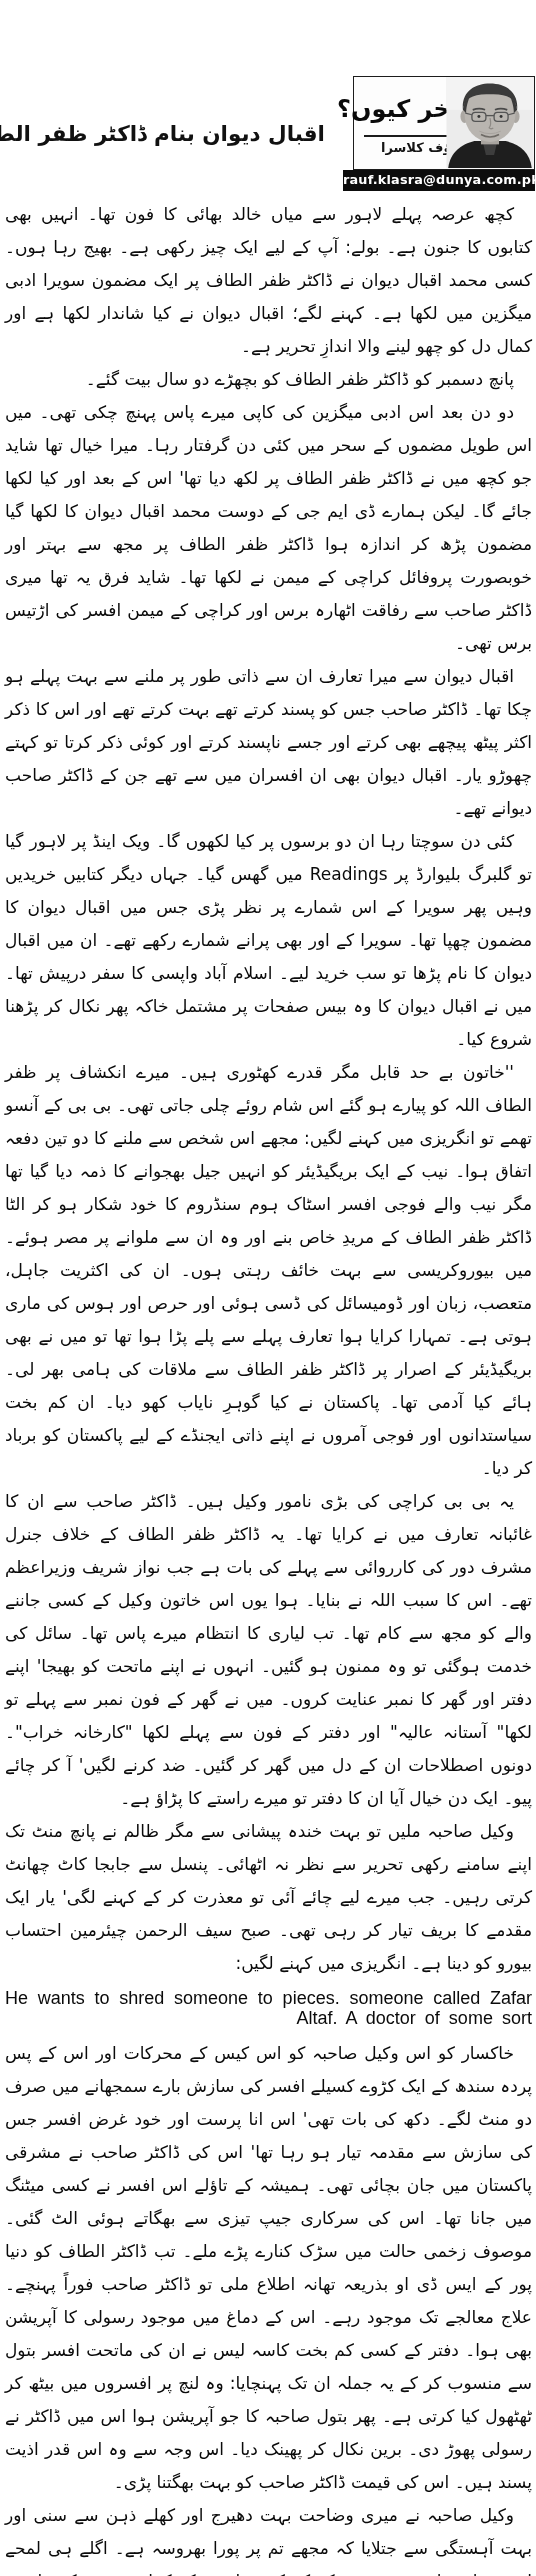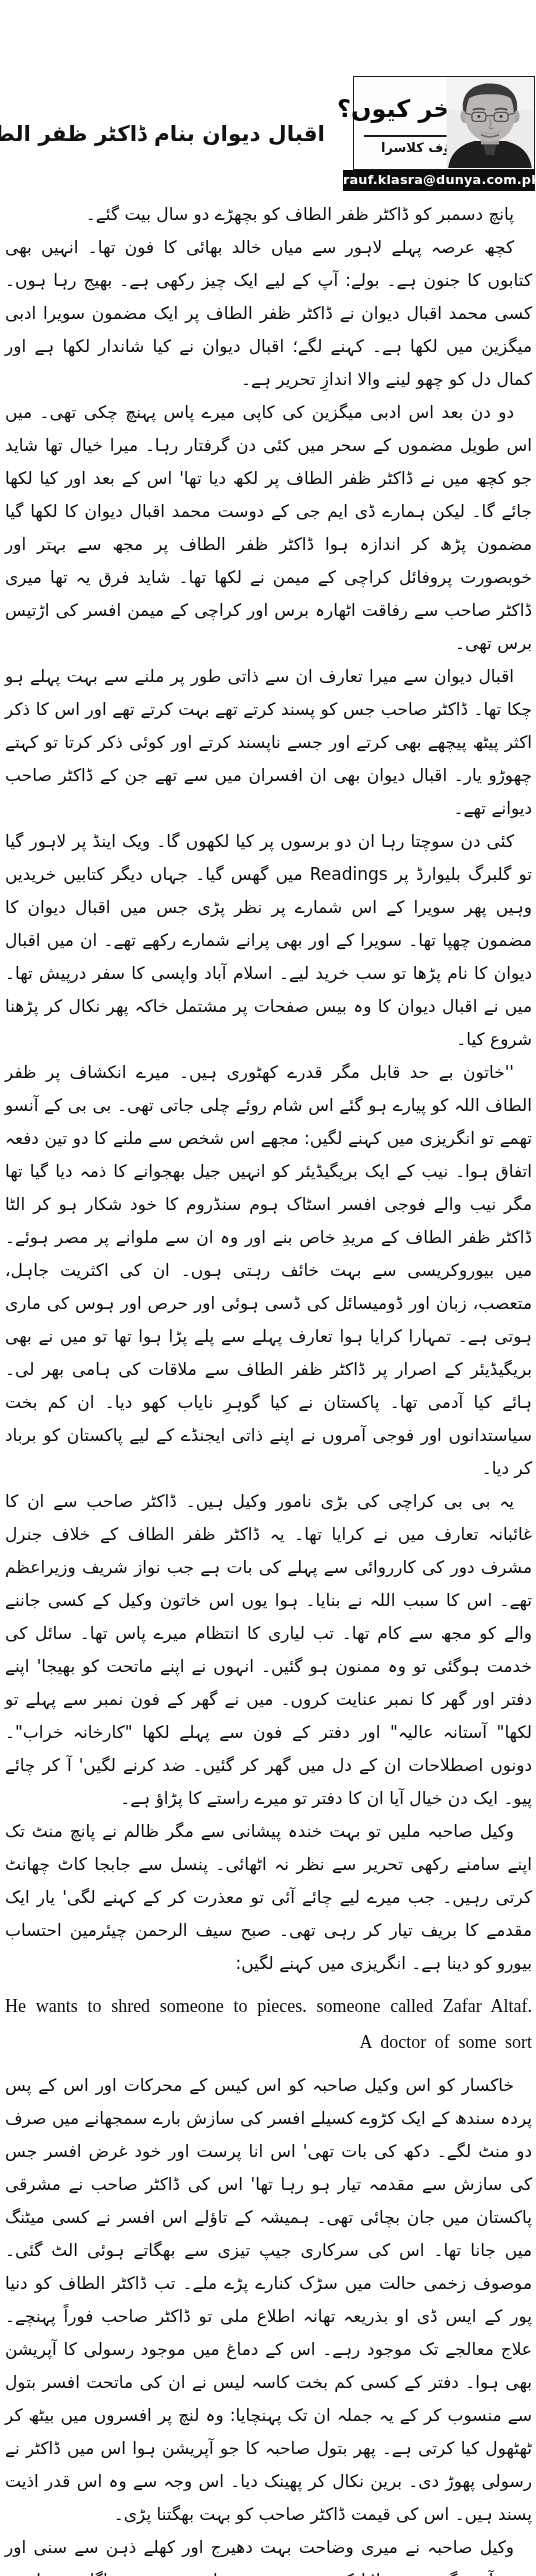--- a/index.html
+++ b/index.html
@@ -21,22 +21,22 @@
 
   
   .email-bar{position:absolute;top:170px;left:343px;width:192px;height:20.6px;background:#0d0d0d;
              color:#fff;font-family:"DejaVu Sans",sans-serif;font-weight:bold;font-size:12.8px;
              text-align:center;line-height:20.6px;letter-spacing:0.2px;}
 
   
   .article{position:absolute;top:198px;left:5px;width:527px;direction:rtl;
            text-align:justify;font-size:17px;line-height:33px;color:#0a0a0a;}
   .article p{margin:0;text-indent:18px;}
-  .article p.english{direction:rtl;font-family:Liberation Serif, serif;
-                     font-size:18px;line-height:36px;margin:8.3px 0;text-indent:0;
+  .article p.english{direction:rtl;font-family:Liberation Sans, sans-serif;
+                     font-size:18px;line-height:20px;margin:8.3px 0;text-indent:0;
                      word-spacing:4.1px;}
 </style>
 </head>
 <body>
 
 <div class="page">
 
   <div class="headline">اقبال دیوان بنام ڈاکٹر ظفر الطاف!</div>
 
   <div class="masthead">
@@ -79,22 +79,22 @@
         <path d="M53,50 Q55,58 52,62 Q54,64 57,62" stroke="#8e8a85" stroke-width="1.5" fill="none"></path>
         <path d="M42,70 Q53,76 64,70" stroke="#6f6b66" stroke-width="2" fill="none"></path>
         <path d="M40,66 Q53,72 66,66" stroke="#a39f9a" stroke-width="1" fill="none"></path>
       </svg>
     </div>
   </div>
 
   <div class="email-bar">rauf.klasra@dunya.com.pk</div>
 
   <div class="article">
+    <p>کچھ عرصہ پہلے لاہور سے میاں خالد بھائی کا فون تھا۔ انہیں بھی کتابوں کا جنون ہے۔ بولے: آپ کے لیے ایک چیز رکھی ہے۔ بھیج رہا ہوں۔ کسی محمد اقبال دیوان نے ڈاکٹر ظفر الطاف پر ایک مضمون سویرا ادبی میگزین میں لکھا ہے۔ کہنے لگے؛ اقبال دیوان نے کیا شاندار لکھا ہے اور کمال دل کو چھو لینے والا اندازِ تحریر ہے۔</p>
     <p>پانچ دسمبر کو ڈاکٹر ظفر الطاف کو بچھڑے دو سال بیت گئے۔</p>
-    <p>کچھ عرصہ پہلے لاہور سے میاں خالد بھائی کا فون تھا۔ انہیں بھی کتابوں کا جنون ہے۔ بولے: آپ کے لیے ایک چیز رکھی ہے۔ بھیج رہا ہوں۔ کسی محمد اقبال دیوان نے ڈاکٹر ظفر الطاف پر ایک مضمون سویرا ادبی میگزین میں لکھا ہے۔ کہنے لگے؛ اقبال دیوان نے کیا شاندار لکھا ہے اور کمال دل کو چھو لینے والا اندازِ تحریر ہے۔</p>
     <p>دو دن بعد اس ادبی میگزین کی کاپی میرے پاس پہنچ چکی تھی۔ میں اس طویل مضموں کے سحر میں کئی دن گرفتار رہا۔ میرا خیال تھا شاید جو کچھ میں نے ڈاکٹر ظفر الطاف پر لکھ دیا تھا' اس کے بعد اور کیا لکھا جائے گا۔ لیکن ہمارے ڈی ایم جی کے دوست محمد اقبال دیوان کا لکھا گیا مضمون پڑھ کر اندازہ ہوا ڈاکٹر ظفر الطاف پر مجھ سے بہتر اور خوبصورت پروفائل کراچی کے میمن نے لکھا تھا۔ شاید فرق یہ تھا میری ڈاکٹر صاحب سے رفاقت اٹھارہ برس اور کراچی کے میمن افسر کی اڑتیس برس تھی۔</p>
     <p>اقبال دیوان سے میرا تعارف ان سے ذاتی طور پر ملنے سے بہت پہلے ہو چکا تھا۔ ڈاکٹر صاحب جس کو پسند کرتے تھے بہت کرتے تھے اور اس کا ذکر اکثر پیٹھ پیچھے بھی کرتے اور جسے ناپسند کرتے اور کوئی ذکر کرتا تو کہتے چھوڑو یار۔ اقبال دیوان بھی ان افسران میں سے تھے جن کے ڈاکٹر صاحب دیوانے تھے۔</p>
     <p>کئی دن سوچتا رہا ان دو برسوں پر کیا لکھوں گا۔ ویک اینڈ پر لاہور گیا تو گلبرگ بلیوارڈ پر Readings میں گھس گیا۔ جہاں دیگر کتابیں خریدیں وہیں پھر سویرا کے اس شمارے پر نظر پڑی جس میں اقبال دیوان کا مضمون چھپا تھا۔ سویرا کے اور بھی پرانے شمارے رکھے تھے۔ ان میں اقبال دیوان کا نام پڑھا تو سب خرید لیے۔ اسلام آباد واپسی کا سفر درپیش تھا۔ میں نے اقبال دیوان کا وہ بیس صفحات پر مشتمل خاکہ پھر نکال کر پڑھنا شروع کیا۔</p>
     <p>''خاتون بے حد قابل مگر قدرے کھٹوری ہیں۔ میرے انکشاف پر ظفر الطاف اللہ کو پیارے ہو گئے اس شام روئے چلی جاتی تھی۔ بی بی کے آنسو تھمے تو انگریزی میں کہنے لگیں: مجھے اس شخص سے ملنے کا دو تین دفعہ اتفاق ہوا۔ نیب کے ایک بریگیڈیئر کو انہیں جیل بھجوانے کا ذمہ دیا گیا تھا مگر نیب والے فوجی افسر اسٹاک ہوم سنڈروم کا خود شکار ہو کر الٹا ڈاکٹر ظفر الطاف کے مریدِ خاص بنے اور وہ ان سے ملوانے پر مصر ہوئے۔ میں بیوروکریسی سے بہت خائف رہتی ہوں۔ ان کی اکثریت جاہل، متعصب، زبان اور ڈومیسائل کی ڈسی ہوئی اور حرص اور ہوس کی ماری ہوتی ہے۔ تمہارا کرایا ہوا تعارف پہلے سے پلے پڑا ہوا تھا تو میں نے بھی بریگیڈیئر کے اصرار پر ڈاکٹر ظفر الطاف سے ملاقات کی ہامی بھر لی۔ ہائے کیا آدمی تھا۔ پاکستان نے کیا گوہرِ نایاب کھو دیا۔ ان کم بخت سیاستدانوں اور فوجی آمروں نے اپنے ذاتی ایجنڈے کے لیے پاکستان کو برباد کر دیا۔</p>
     <p>یہ بی بی کراچی کی بڑی نامور وکیل ہیں۔ ڈاکٹر صاحب سے ان کا غائبانہ تعارف میں نے کرایا تھا۔ یہ ڈاکٹر ظفر الطاف کے خلاف جنرل مشرف دور کی کارروائی سے پہلے کی بات ہے جب نواز شریف وزیراعظم تھے۔ اس کا سبب اللہ نے بنایا۔ ہوا یوں اس خاتون وکیل کے کسی جاننے والے کو مجھ سے کام تھا۔ تب لیاری کا انتظام میرے پاس تھا۔ سائل کی خدمت ہوگئی تو وہ ممنون ہو گئیں۔ انہوں نے اپنے ماتحت کو بھیجا' اپنے دفتر اور گھر کا نمبر عنایت کروں۔ میں نے گھر کے فون نمبر سے پہلے تو لکھا" آستانہ عالیہ" اور دفتر کے فون سے پہلے لکھا "کارخانہ خراب"۔ دونوں اصطلاحات ان کے دل میں گھر کر گئیں۔ ضد کرنے لگیں' آ کر چائے پیو۔ ایک دن خیال آیا ان کا دفتر تو میرے راستے کا پڑاؤ ہے۔</p>
     <p>وکیل صاحبہ ملیں تو بہت خندہ پیشانی سے مگر ظالم نے پانچ منٹ تک اپنے سامنے رکھی تحریر سے نظر نہ اٹھائی۔ پنسل سے جابجا کاٹ چھانٹ کرتی رہیں۔ جب میرے لیے چائے آئی تو معذرت کر کے کہنے لگی' یار ایک مقدمے کا بریف تیار کر رہی تھی۔ صبح سیف الرحمن چیئرمین احتساب بیورو کو دینا ہے۔ انگریزی میں کہنے لگیں:</p>
     <p class="english">He wants to shred someone to pieces. someone called Zafar Altaf. A doctor of some sort</p>
     <p>خاکسار کو اس وکیل صاحبہ کو اس کیس کے محرکات اور اس کے پس پردہ سندھ کے ایک کڑوے کسیلے افسر کی سازش بارے سمجھانے میں صرف دو منٹ لگے۔ دکھ کی بات تھی' اس انا پرست اور خود غرض افسر جس کی سازش سے مقدمہ تیار ہو رہا تھا' اس کی ڈاکٹر صاحب نے مشرقی پاکستان میں جان بچائی تھی۔ ہمیشہ کے تاؤلے اس افسر نے کسی میٹنگ میں جانا تھا۔ اس کی سرکاری جیپ تیزی سے بھگاتے ہوئی الٹ گئی۔ موصوف زخمی حالت میں سڑک کنارے پڑے ملے۔ تب ڈاکٹر الطاف کو دنیا پور کے ایس ڈی او بذریعہ تھانہ اطلاع ملی تو ڈاکٹر صاحب فوراً پہنچے۔ علاج معالجے تک موجود رہے۔ اس کے دماغ میں موجود رسولی کا آپریشن بھی ہوا۔ دفتر کے کسی کم بخت کاسہ لیس نے ان کی ماتحت افسر بتول سے منسوب کر کے یہ جملہ ان تک پہنچایا: وہ لنچ پر افسروں میں بیٹھ کر ٹھٹھول کیا کرتی ہے۔ پھر بتول صاحبہ کا جو آپریشن ہوا اس میں ڈاکٹر نے رسولی پھوڑ دی۔ برین نکال کر پھینک دیا۔ اس وجہ سے وہ اس قدر اذیت پسند ہیں۔ اس کی قیمت ڈاکٹر صاحب کو بہت بھگتنا پڑی۔</p>
     <p>وکیل صاحبہ نے میری وضاحت بہت دھیرج اور کھلے ذہن سے سنی اور بہت آہستگی سے جتلایا کہ مجھے تم پر پورا بھروسہ ہے۔ اگلے ہی لمحے اس نے احتساب بیورو فون کر کے کسی افسر کو کہا چیئرمین کو بتا دیں اس کیس میں کوئی جان نہیں ہے۔ مقدمہ محکمے کے گلے پڑے گا اور وہ الٹا ہمارے پر مقدمہ کر دے گا۔ اگر سیف الرحمن باز نہ آئے تو وہ ڈاکٹر ظفر الطاف کی جانب سے پیروی کریں گی۔</p>
 

